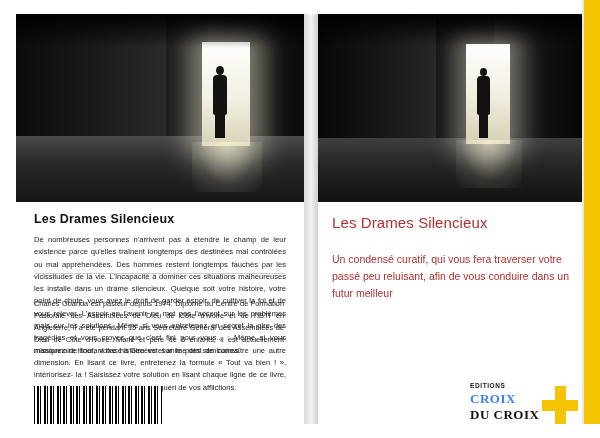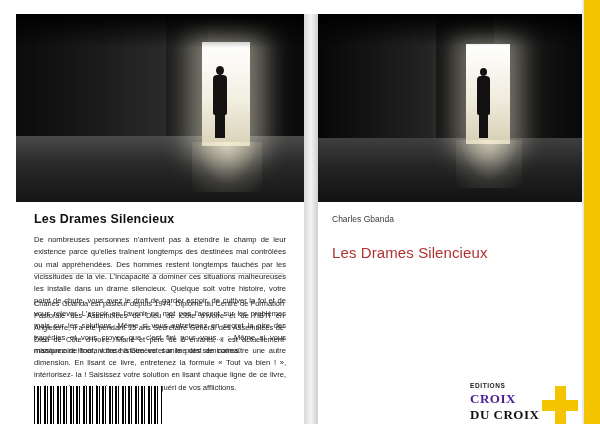--- a/index.html
+++ b/index.html
@@ -251,21 +251,21 @@
     font-size: 6.5px;
     letter-spacing: .6px;
     color: #1a1a1a;
     font-weight: bold;
   }
   .pub-name1 {
     position: absolute;
     left: 2px; top: 9px;
     font-size: 13px;
     font-weight: bold;
-    color: #4c1d95;
+    color: #3b82f6;
     font-family: "Liberation Serif", serif;
     letter-spacing: .5px;
   }
   .pub-name2 {
     position: absolute;
     left: 2px; top: 25px;
     font-size: 13px;
     font-weight: bold;
     color: #111;
     font-family: "Liberation Serif", serif;
@@ -350,22 +350,22 @@
       <div class="f-door-glow"></div>
       <div class="f-figure">
         <div class="head"></div>
         <div class="body"></div>
         <div class="legs"></div>
       </div>
       <div class="f-ceiling"></div>
     </div>
 
     <div class="front-text">
-      <p class="front-author">Charles Gbanda</p>
       <h1 class="front-title">Les Drames Silencieux</h1>
+      <p class="front-subtitle">Un condensé curatif, qui vous fera traverser votre passé peu reluisant, afin de vous conduire dans un futur meilleur</p>
     </div>
 
     <div class="publisher">
       <div class="pub-editions">EDITIONS</div>
       <div class="pub-name1">CROIX</div>
       <div class="pub-name2">DU CROIX</div>
       <div class="pub-cross">
         <div class="v"></div>
         <div class="h"></div>
       </div>

